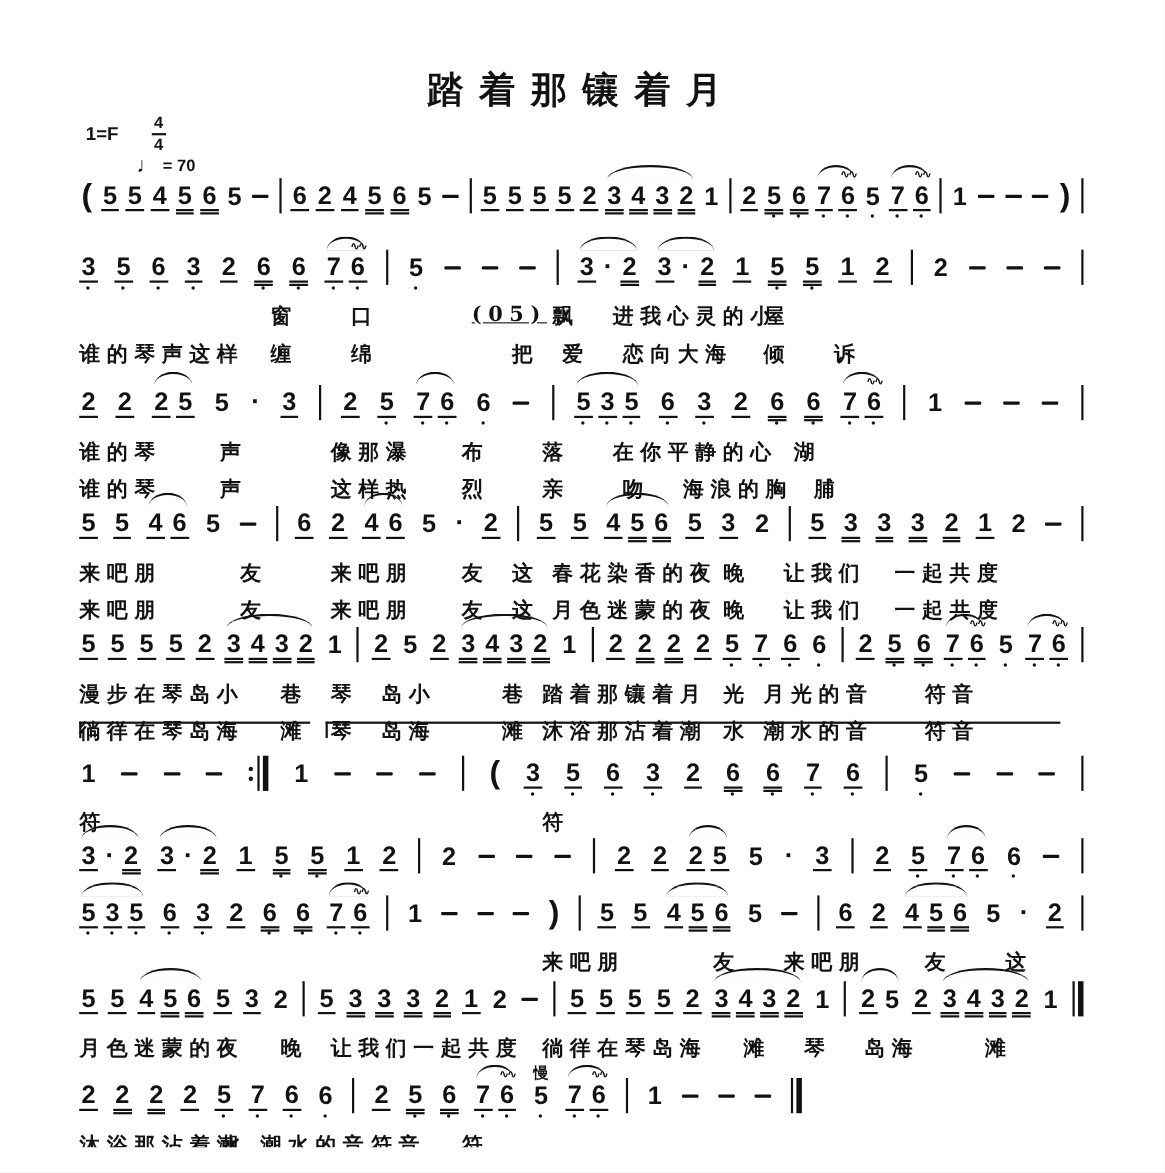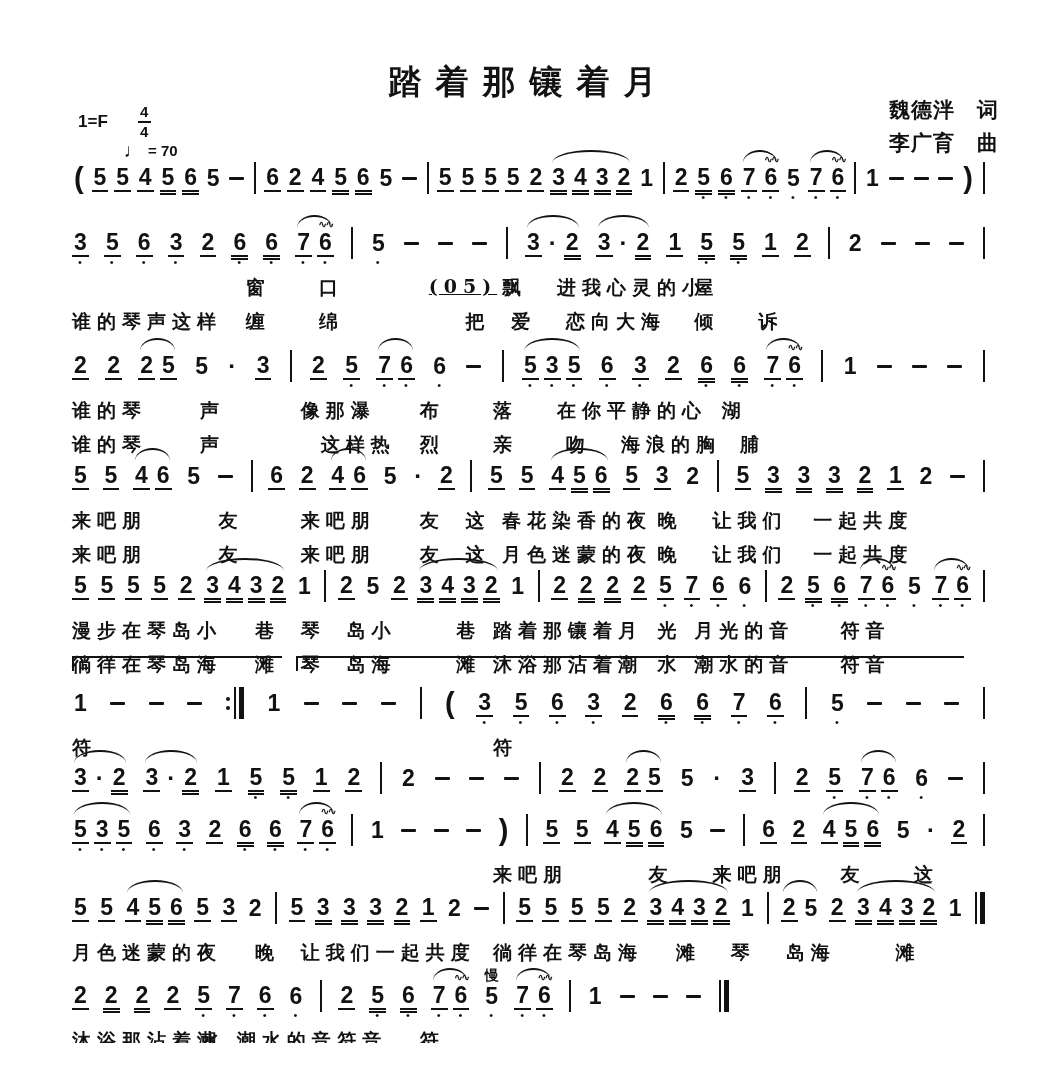--- a/index.html
+++ b/index.html
@@ -47,24 +47,20 @@
   .lyr{position:absolute;top:0;white-space:nowrap;font-size:19px;font-weight:600;letter-spacing:6px;
        font-family:"DejaVu Serif","Liberation Serif",serif}
   .lyrrow.clip{height:15px;overflow:hidden}
 </style>
 </head>
 <body>
 
 <div class="page">
   <div class="title">踏着那镶着月</div>
 
-  <div class="credits">
-    <div>魏德泮　词</div>
-    <div>李广育　曲</div>
-  </div>
 
   <div class="keyblock">
     <div class="keyrow">
       <span>1=F</span>
       <span class="timesig">
         <span>4</span>
         <span class="fracbar"></span>
         <span>4</span>
       </span>
     </div>
@@ -871,21 +867,21 @@
           <span class="lyr" style="left: 14%;">声</span>
           <span class="lyr" style="left: 25%;">像那瀑</span>
           <span class="lyr" style="left: 38%;">布</span>
           <span class="lyr" style="left: 46%;">落</span>
           <span class="lyr" style="left: 53%;">在你平静的心</span>
           <span class="lyr" style="left: 71%;">湖</span>
         </div>
         <div class="lyrrow">
           <span class="lyr" style="left: 0%;">谁的琴</span>
           <span class="lyr" style="left: 14%;">声</span>
-          <span class="lyr" style="left: 25%; margin-left: 20px;">这样热</span>
+          <span class="lyr" style="left: 25%;">这样热</span>
           <span class="lyr" style="left: 38%;">烈</span>
           <span class="lyr" style="left: 46%;">亲</span>
           <span class="lyr" style="left: 54%;">吻</span>
           <span class="lyr" style="left: 60%;">海浪的胸</span>
           <span class="lyr" style="left: 73%;">脯</span>
         </div>
       </div>
       <div class="sys" style="top: 446px;">
         <div class="line">
           <span class="tok">

